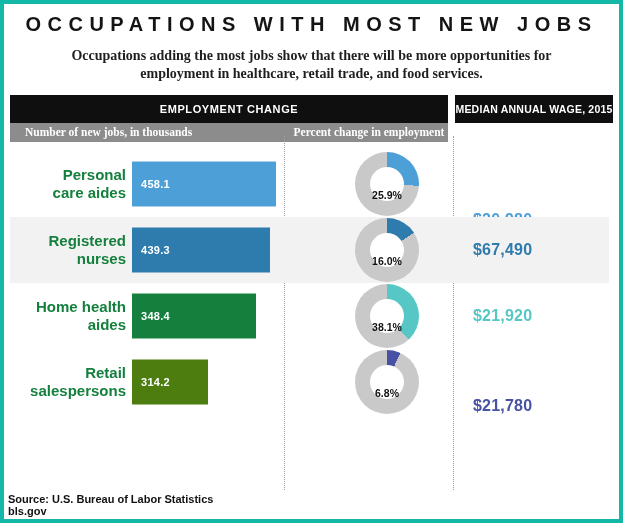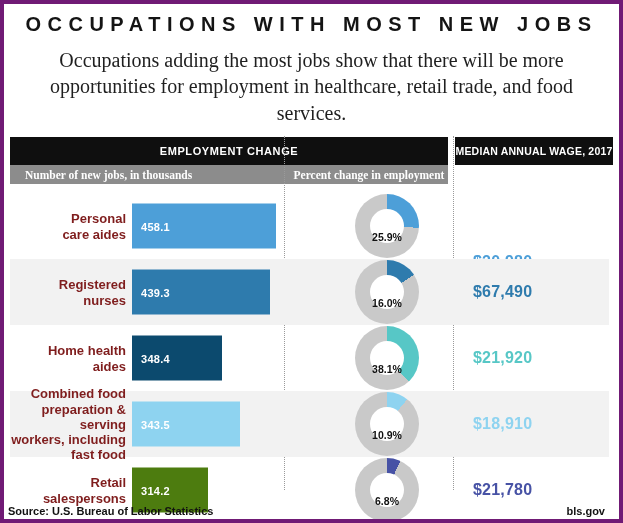--- a/index.html
+++ b/index.html
@@ -1,39 +1,39 @@
 <!DOCTYPE html>
 <html><head>
 <meta charset="utf-8">
 <style>
   * { margin:0; padding:0; box-sizing:border-box; }
   body { background:#fff; font-family:"Liberation Sans", sans-serif; }
   .page {
     width:623px; height:523px;
-    border:4px solid #701a75;
+    border:4px solid #14b8a6;
     background:#ffffff;
     position:relative;
     overflow:hidden;
   }
   .title {
     margin-top:9px;
     text-align:center;
     font-size:20px;
     font-weight:bold;
     letter-spacing:6.5px;
     color:#141414;
     white-space:nowrap;
   }
   .subtitle {
     margin:11px auto 0;
     width:548px;
     text-align:center;
     font-family:"Liberation Serif", serif;
-    font-weight:normal;
-    font-size:20px;
+    font-weight:bold;
+    font-size:14px;
     line-height:1.32;
     color:#1f1f1f;
   }
   .header-bars { display:flex; gap:7px; margin:11px 6px 0 6px; }
   .hdr-left { flex:1; }
   .black-bar {
     height:28px; background:#0f0f0f; color:#fff;
     display:flex; align-items:center; justify-content:center;
     font-weight:bold; font-size:11px; letter-spacing:0.6px;
   }
@@ -47,22 +47,22 @@
     position:relative;
   }
   .gray-left { padding-left:15px; }
   .gray-right { position:absolute; left:276px; width:166px; text-align:center; }
   .rows { margin-top:9px; }
   .row { position:relative; height:66px; margin:0 10px 0 6px; }
   .row.alt { background:#f2f2f2; }
   .occ-label {
     position:absolute; left:0; top:50%; transform:translateY(-50%);
     width:116px; text-align:right;
-    font-weight:bold; font-size:13px; line-height:1.18;
-    color:#7f1d1d; white-space:pre-line;
+    font-weight:bold; font-size:15px; line-height:1.18;
+    color:#15803d; white-space:pre-line;
   }
   .bar {
     position:absolute; left:122px; top:50%; transform:translateY(-50%);
     height:45px; display:flex; align-items:center;
   }
   .bar-value {
     color:#fff; font-weight:bold; font-size:11px;
     padding-left:9px; letter-spacing:0.3px;
   }
   .donut {
@@ -82,41 +82,41 @@
   .vline {
     position:absolute; width:0; top:132px; height:354px;
     border-left:1px dotted #9a9a9a;
   }
   .vline1 { left:280px; }
   .vline2 { left:449px; }
   .footer {
     position:absolute; left:0; right:0; bottom:2px;
     display:flex; justify-content:space-between;
     padding:0 14px 0 4px;
-    font-size:11px; font-weight:bold; color:#111;
+    font-size:11px; font-weight:bold; color:#111;flex-direction:column;
   }
 </style>
 </head>
 <body>
 
 <div class="page">
 
   <div class="title">OCCUPATIONS WITH MOST NEW JOBS</div>
   <div class="subtitle">Occupations adding the most jobs show that there will be more opportunities for employment in healthcare, retail trade, and food services.</div>
 
   <div class="header-bars">
     <div class="hdr-left">
       <div class="black-bar">EMPLOYMENT CHANGE</div>
       <div class="gray-bar">
         <span class="gray-left">Number of new jobs, in thousands</span>
         <span class="gray-right">Percent change in employment</span>
       </div>
     </div>
     <div class="hdr-right">
-      <div class="black-bar">MEDIAN ANNUAL WAGE, 2017</div>
+      <div class="black-bar">MEDIAN ANNUAL WAGE, 2015</div>
     </div>
   </div>
 
   <div class="vline vline1"></div>
   <div class="vline vline2"></div>
 
   <div class="rows">
     <div class="row">
       <div class="occ-label">Personal
 care aides</div>
@@ -141,59 +141,44 @@
         <div class="hole">
           <span class="pct">16.0%</span>
         </div>
       </div>
       <div class="wage" style="color: rgb(46, 123, 173);">$67,490</div>
     </div>
 
     <div class="row">
       <div class="occ-label">Home health
 aides</div>
-      <div class="bar" style="width: 90px; background: #0c4a6e;">
+      <div class="bar" style="width: 124px; background: #15803d;">
         <span class="bar-value">348.4</span>
       </div>
       <div class="donut" style="background: conic-gradient(rgb(87, 199, 198) 0deg, rgb(87, 199, 198) 38.1%, rgb(201, 201, 201) 38.1%, rgb(201, 201, 201) 100%);">
         <div class="hole">
           <span class="pct">38.1%</span>
         </div>
       </div>
       <div class="wage" style="color: rgb(87, 199, 198);">$21,920</div>
     </div>
 
-    <div class="row alt">
-      <div class="occ-label">Combined food
-preparation &amp; serving
-workers, including
-fast food</div>
-      <div class="bar" style="width: 108px; background: rgb(142, 211, 240);">
-        <span class="bar-value">343.5</span>
-      </div>
-      <div class="donut" style="background: conic-gradient(rgb(142, 211, 240) 0deg, rgb(142, 211, 240) 10.9%, rgb(201, 201, 201) 10.9%, rgb(201, 201, 201) 100%);">
-        <div class="hole">
-          <span class="pct">10.9%</span>
-        </div>
-      </div>
-      <div class="wage" style="color: rgb(142, 211, 240);">$18,910</div>
-    </div>
 
     <div class="row">
       <div class="occ-label">Retail
 salespersons</div>
       <div class="bar" style="width: 76px; background: #4d7c0f;">
         <span class="bar-value">314.2</span>
       </div>
       <div class="donut" style="background: conic-gradient(rgb(71, 82, 165) 0deg, rgb(71, 82, 165) 6.8%, rgb(201, 201, 201) 6.8%, rgb(201, 201, 201) 100%);">
         <div class="hole">
           <span class="pct">6.8%</span>
         </div>
       </div>
-      <div class="wage" style="color: rgb(71, 82, 165);">$21,780</div>
+      <div class="wage" style="color: rgb(71, 82, 165); margin-top: 24px;">$21,780</div>
     </div>
   </div>
 
   <div class="footer">
     <span>Source: U.S. Bureau of Labor Statistics</span>
     <span>bls.gov</span>
   </div>
 
 </div>
 

